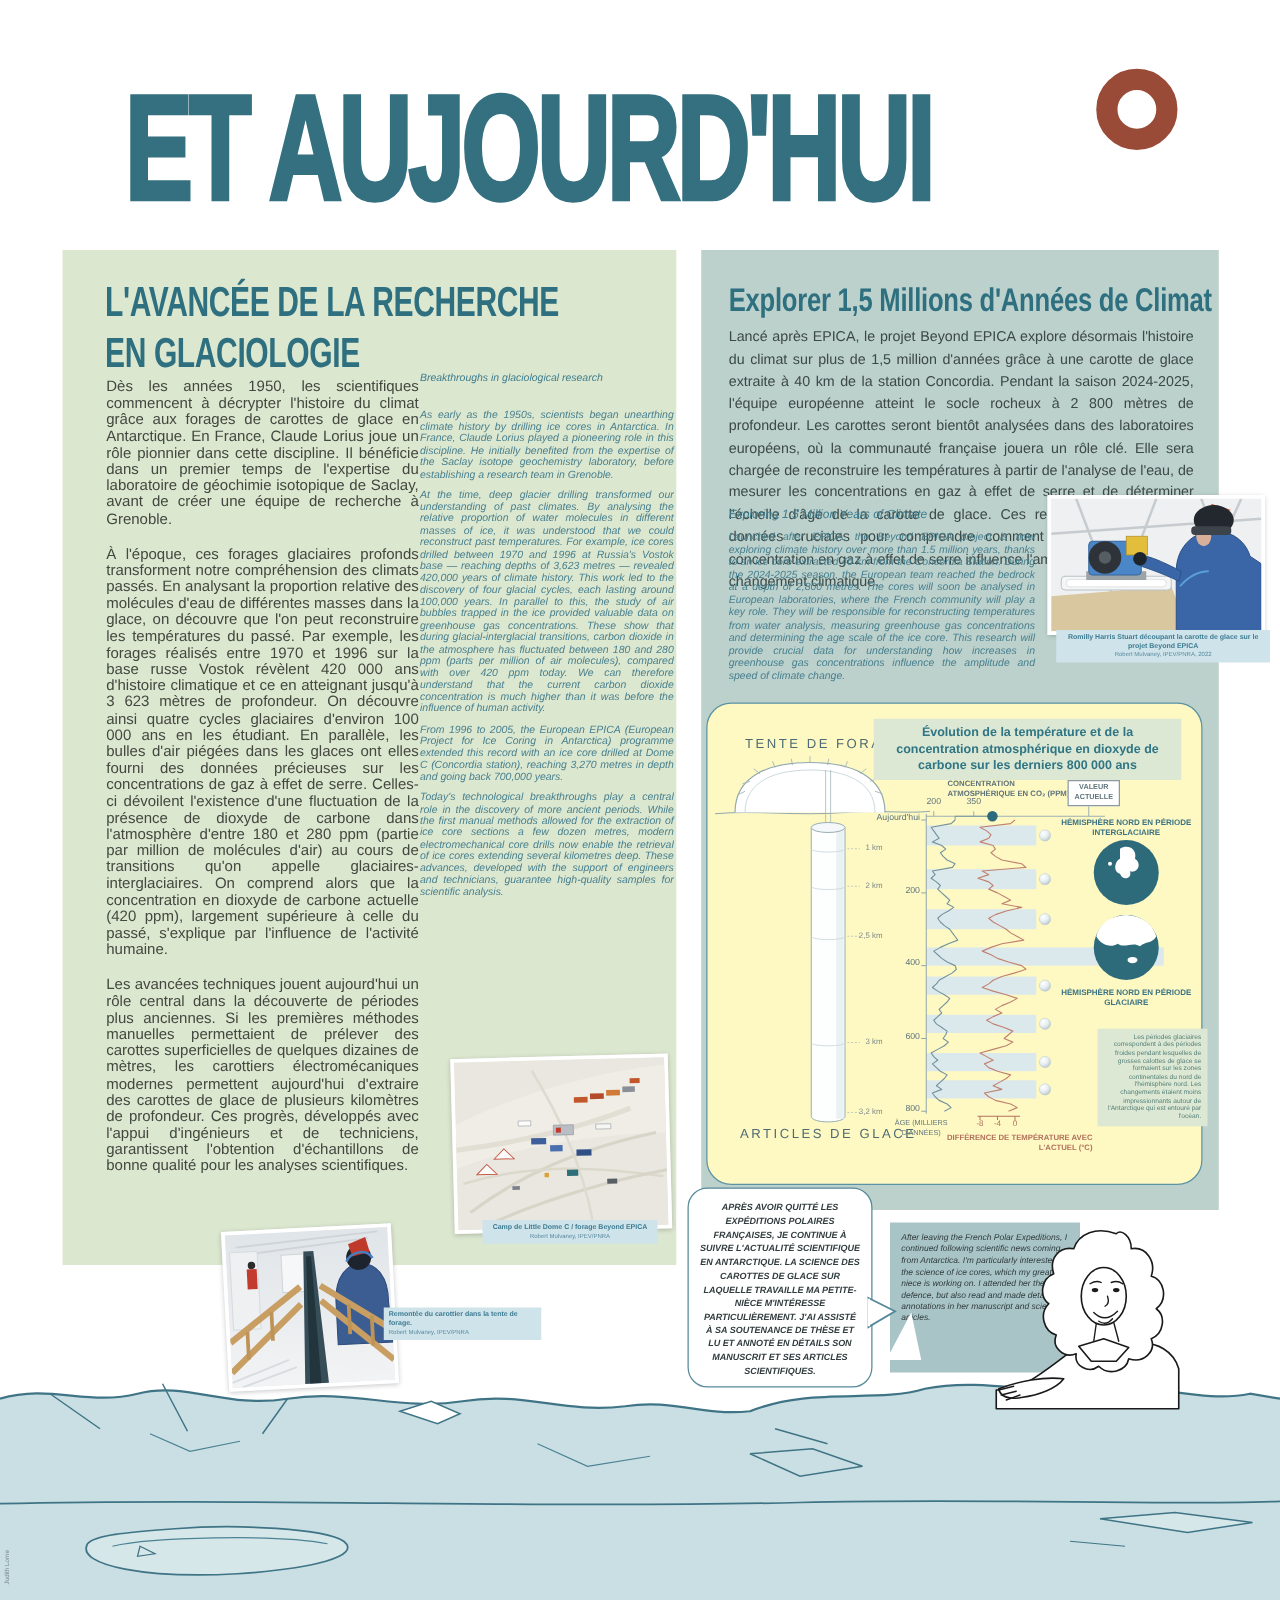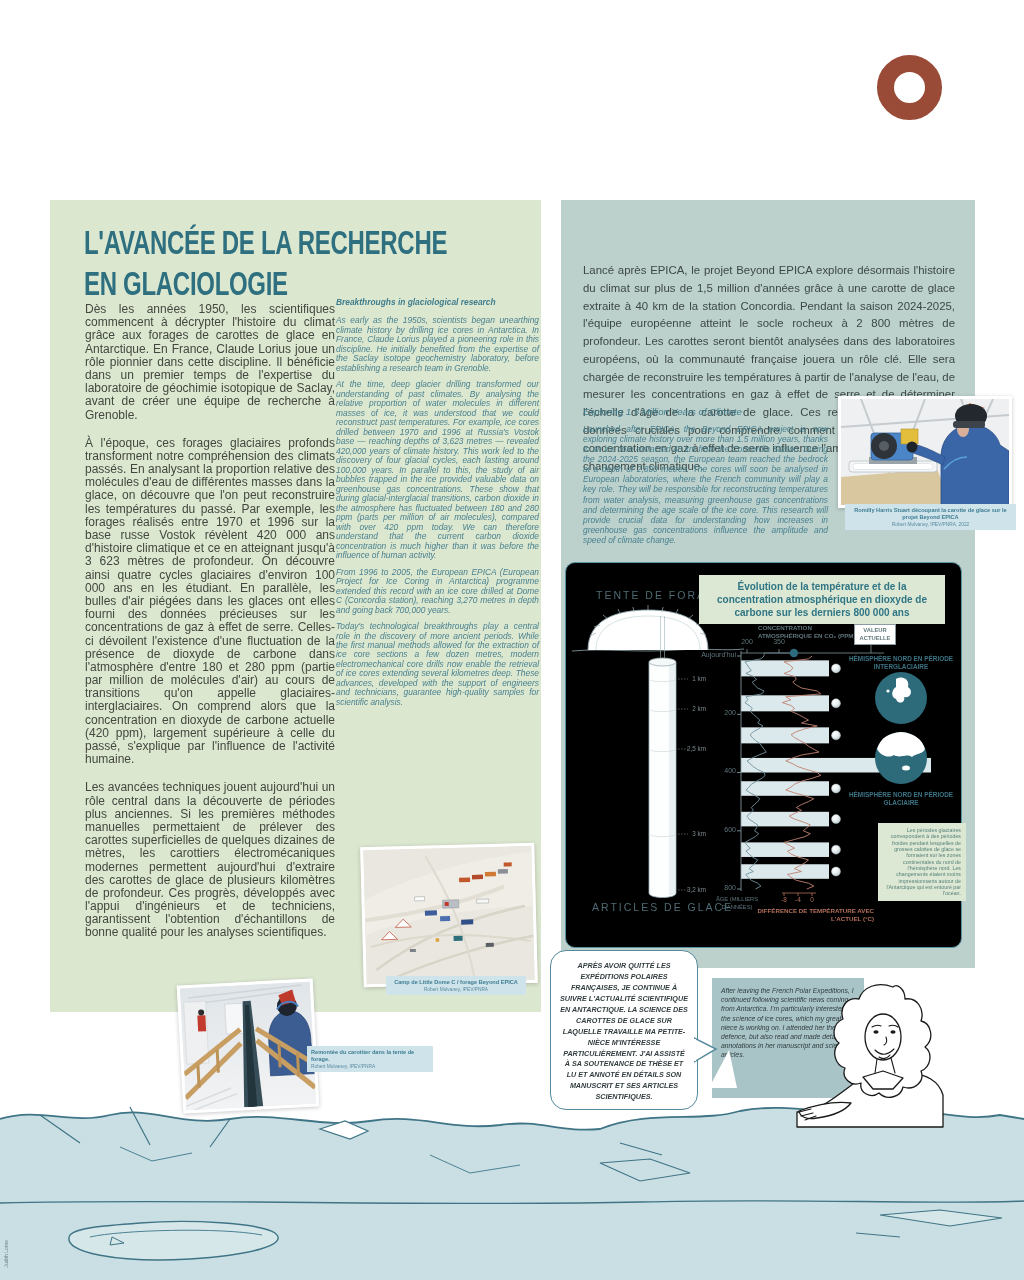--- a/index.html
+++ b/index.html
@@ -17,37 +17,40 @@
   .caption-strip .cred{font-size:4.8px;color:#5a8ba0;margin-top:1px;}
   .photo{border:3px solid #fff;box-shadow:0 1px 4px rgba(0,0,0,.22);}
   .chart-label{position:absolute;color:#5f757c;}
   .tick{position:absolute;font-size:7px;color:#5f757c;}
 </style>
 </head>
 <body>
 
 <div class="poster">
 
+  <div class="abs" style="left:100px;top:50px;width:840px;height:130px;">
+    <span class="cond" style="font-size:84px;color:#34707f;letter-spacing:-3px;transform:scale(0.97,1.42);-webkit-text-stroke:2.5px #34707f;white-space:nowrap;">ET AUJOURD'HUI</span>
+  </div>
   <div class="abs" style="left:877px;top:55px;width:31px;height:31px;border:17px solid #9a4b37;border-radius:50%;background:#fff;z-index:6;"></div>
 
   <div class="panel" style="left:50px;top:200px;width:491px;height:812px;background:#dce7d0;"></div>
 
   <div class="abs" style="left:84px;top:222px;z-index:2;">
     <span class="cond" style="font-size:24px;color:#2f7080;line-height:1.22;transform:scaleY(1.4);white-space:pre-line;letter-spacing:-0.3px;">L'AVANCÉE DE LA RECHERCHE
 EN GLACIOLOGIE</span>
   </div>
 
   <div class="abs frcol just" style="left:85px;top:303px;width:250px;font-size:12px;line-height:1.1;color:#43473f;z-index:2;">
     <p>Dès les années 1950, les scientifiques commencent à décrypter l'histoire du climat grâce aux forages de carottes de glace en Antarctique. En France, Claude Lorius joue un rôle pionnier dans cette discipline. Il bénéficie dans un premier temps de l'expertise du laboratoire de géochimie isotopique de Saclay, avant de créer une équipe de recherche à Grenoble.</p>
     <p>À l'époque, ces forages glaciaires profonds transforment notre compréhension des climats passés. En analysant la proportion relative des molécules d'eau de différentes masses dans la glace, on découvre que l'on peut reconstruire les températures du passé. Par exemple, les forages réalisés entre 1970 et 1996 sur la base russe Vostok révèlent 420 000 ans d'histoire climatique et ce en atteignant jusqu'à 3 623 mètres de profondeur. On découvre ainsi quatre cycles glaciaires d'environ 100 000 ans en les étudiant. En parallèle, les bulles d'air piégées dans les glaces ont elles fourni des données précieuses sur les concentrations de gaz à effet de serre. Celles-ci dévoilent l'existence d'une fluctuation de la présence de dioxyde de carbone dans l'atmosphère d'entre 180 et 280 ppm (partie par million de molécules d'air) au cours de transitions qu'on appelle glaciaires-interglaciaires. On comprend alors que la concentration en dioxyde de carbone actuelle (420 ppm), largement supérieure à celle du passé, s'explique par l'influence de l'activité humaine.</p>
     <p>Les avancées techniques jouent aujourd'hui un rôle central dans la découverte de périodes plus anciennes. Si les premières méthodes manuelles permettaient de prélever des carottes superficielles de quelques dizaines de mètres, les carottiers électromécaniques modernes permettent aujourd'hui d'extraire des carottes de glace de plusieurs kilomètres de profondeur. Ces progrès, développés avec l'appui d'ingénieurs et de techniciens, garantissent l'obtention d'échantillons de bonne qualité pour les analyses scientifiques.</p>
   </div>
 
   <div class="abs encol just" style="left:336px;top:298px;width:203px;font-size:8.4px;line-height:1.13;color:#49818f;font-style:italic;z-index:2;">
-    <p style="font-weight:bold;margin-bottom:9px;color:#3f7d8d;">Breakthroughs in glaciological research</p>
+    <p style="font-weight:normal;margin-bottom:20px;color:#3f7d8d;">Breakthroughs in glaciological research</p>
     <p>As early as the 1950s, scientists began unearthing climate history by drilling ice cores in Antarctica. In France, Claude Lorius played a pioneering role in this discipline. He initially benefited from the expertise of the Saclay isotope geochemistry laboratory, before establishing a research team in Grenoble.</p>
     <p>At the time, deep glacier drilling transformed our understanding of past climates. By analysing the relative proportion of water molecules in different masses of ice, it was understood that we could reconstruct past temperatures. For example, ice cores drilled between 1970 and 1996 at Russia's Vostok base — reaching depths of 3,623 metres — revealed 420,000 years of climate history. This work led to the discovery of four glacial cycles, each lasting around 100,000 years. In parallel to this, the study of air bubbles trapped in the ice provided valuable data on greenhouse gas concentrations. These show that during glacial-interglacial transitions, carbon dioxide in the atmosphere has fluctuated between 180 and 280 ppm (parts per million of air molecules), compared with over 420 ppm today. We can therefore understand that the current carbon dioxide concentration is much higher than it was before the influence of human activity.</p>
     <p>From 1996 to 2005, the European EPICA (European Project for Ice Coring in Antarctica) programme extended this record with an ice core drilled at Dome C (Concordia station), reaching 3,270 metres in depth and going back 700,000 years.</p>
     <p>Today's technological breakthroughs play a central role in the discovery of more ancient periods. While the first manual methods allowed for the extraction of ice core sections a few dozen metres, modern electromechanical core drills now enable the retrieval of ice cores extending several kilometres deep. These advances, developed with the support of engineers and technicians, guarantee high-quality samples for scientific analysis.</p>
   </div>
 
   <div class="abs photo" style="left:362px;top:845px;width:168px;height:134px;transform:rotate(-1.5deg);z-index:3;background:#e9e7df;">
     <svg width="168" height="134" viewBox="0 0 168 134">
       <rect width="168" height="134" fill="#e9e7df"></rect>
       <path d="M0,50 C40,30 110,10 168,6 L168,60 C110,60 40,70 0,85 Z" fill="#efede6"></path>
@@ -118,20 +121,23 @@
       <path d="M0,118 L46,102 M8,122 L52,108" stroke="#d8dcdf" stroke-width="1.5"></path>
     </svg>
   </div>
   <div class="abs caption-strip" style="left:307px;top:1046px;width:118px;text-align:left;z-index:4;">
     <div class="cap">Remontée du carottier dans la tente de forage.</div>
     <div class="cred">Robert Mulvaney, IPEV/PNRA</div>
   </div>
 
   <div class="panel" style="left:561px;top:200px;width:414px;height:768px;background:#bcd0cc;"></div>
 
+  <div class="abs" style="left:583px;top:226px;z-index:2;">
+    <span class="cond" style="font-size:20.5px;color:#2e7080;transform:scaleY(1.28);letter-spacing:-0.2px;">Explorer 1,5 Millions d'Années de Climat</span>
+  </div>
 
   <div class="abs just" style="left:583px;top:262px;width:372px;font-size:11.4px;line-height:1.56;color:#3c4946;z-index:2;">Lancé après EPICA, le projet Beyond EPICA explore désormais l'histoire du climat sur plus de 1,5 million d'années grâce à une carotte de glace extraite à 40 km de la station Concordia. Pendant la saison 2024-2025, l'équipe européenne atteint le socle rocheux à 2 800 mètres de profondeur. Les carottes seront bientôt analysées dans des laboratoires européens, où la communauté française jouera un rôle clé. Elle sera chargée de reconstruire les températures à partir de l'analyse de l'eau, de mesurer les concentrations en gaz à effet de serre et de déterminer l'échelle d'âge de la carotte de glace. Ces recherches offriront des données cruciales pour comprendre comment l'augmentation de la concentration en gaz à effet de serre influence l'amplitude et la vitesse du changement climatique.</div>
 
   <div class="abs" style="left:583px;top:406px;font-size:9.6px;font-weight:normal;font-style:italic;color:#3f7d8d;z-index:2;">Exploring 1.5 Million Years of Climate</div>
   <div class="abs just" style="left:583px;top:424px;width:245px;font-size:8.4px;line-height:1.2;font-style:italic;color:#47808f;z-index:2;">Launched after EPICA, the Beyond EPICA project is now exploring climate history over more than 1.5 million years, thanks to an ice core extracted 40 km from the Concordia Station. During the 2024-2025 season, the European team reached the bedrock at a depth of 2,800 metres. The cores will soon be analysed in European laboratories, where the French community will play a key role. They will be responsible for reconstructing temperatures from water analysis, measuring greenhouse gas concentrations and determining the age scale of the ice core. This research will provide crucial data for understanding how increases in greenhouse gas concentrations influence the amplitude and speed of climate change.</div>
 
   <div class="abs photo" style="left:838px;top:396px;width:168px;height:106px;z-index:3;background:#eef0f1;">
     <svg width="168" height="106" viewBox="0 0 168 106">
       <rect width="168" height="106" fill="#eef0f1"></rect>
       <g stroke="#c6cbd0" stroke-width="2" fill="none">
@@ -157,21 +163,21 @@
       <path d="M104,58 C92,52 84,48 76,46 L72,54 C84,58 94,62 102,66 Z" fill="#3a66a8" stroke="#2c4f86" stroke-width="0.7"></path>
       <circle cx="71" cy="48" r="5.5" fill="#1d242c"></circle>
       <path d="M103,70 C110,62 118,58 126,58" stroke="#5aa0d8" stroke-width="1.5" fill="none"></path>
     </svg>
   </div>
   <div class="abs caption-strip" style="left:845px;top:504px;width:163px;z-index:4;">
     <div class="cap">Romilly Harris Stuart découpant la carotte de glace sur le projet Beyond EPICA</div>
     <div class="cred">Robert Mulvaney, IPEV/PNRA, 2022</div>
   </div>
 
-  <div class="abs" style="left:565px;top:562px;width:395px;height:384px;background:#000000;border:1.5px solid #5a93a3;border-radius:10px;z-index:4;">
+  <div class="abs" style="left:565px;top:562px;width:395px;height:384px;background:#fef9c3;border:1.5px solid #5a93a3;border-radius:20px;z-index:4;">
 
     <svg id="chart-svg" width="395" height="384" viewBox="0 0 395 384" style="position:absolute;left:0;top:0;">
       <defs>
         <radialGradient id="pearl" cx="35%" cy="30%" r="75%">
           <stop offset="0" stop-color="#ffffff"></stop>
             <stop offset="0.55" stop-color="#e7eef0"></stop>
             <stop offset="1" stop-color="#b6c6cc"></stop>
         </radialGradient>
       </defs>
       <g id="g-bands">

